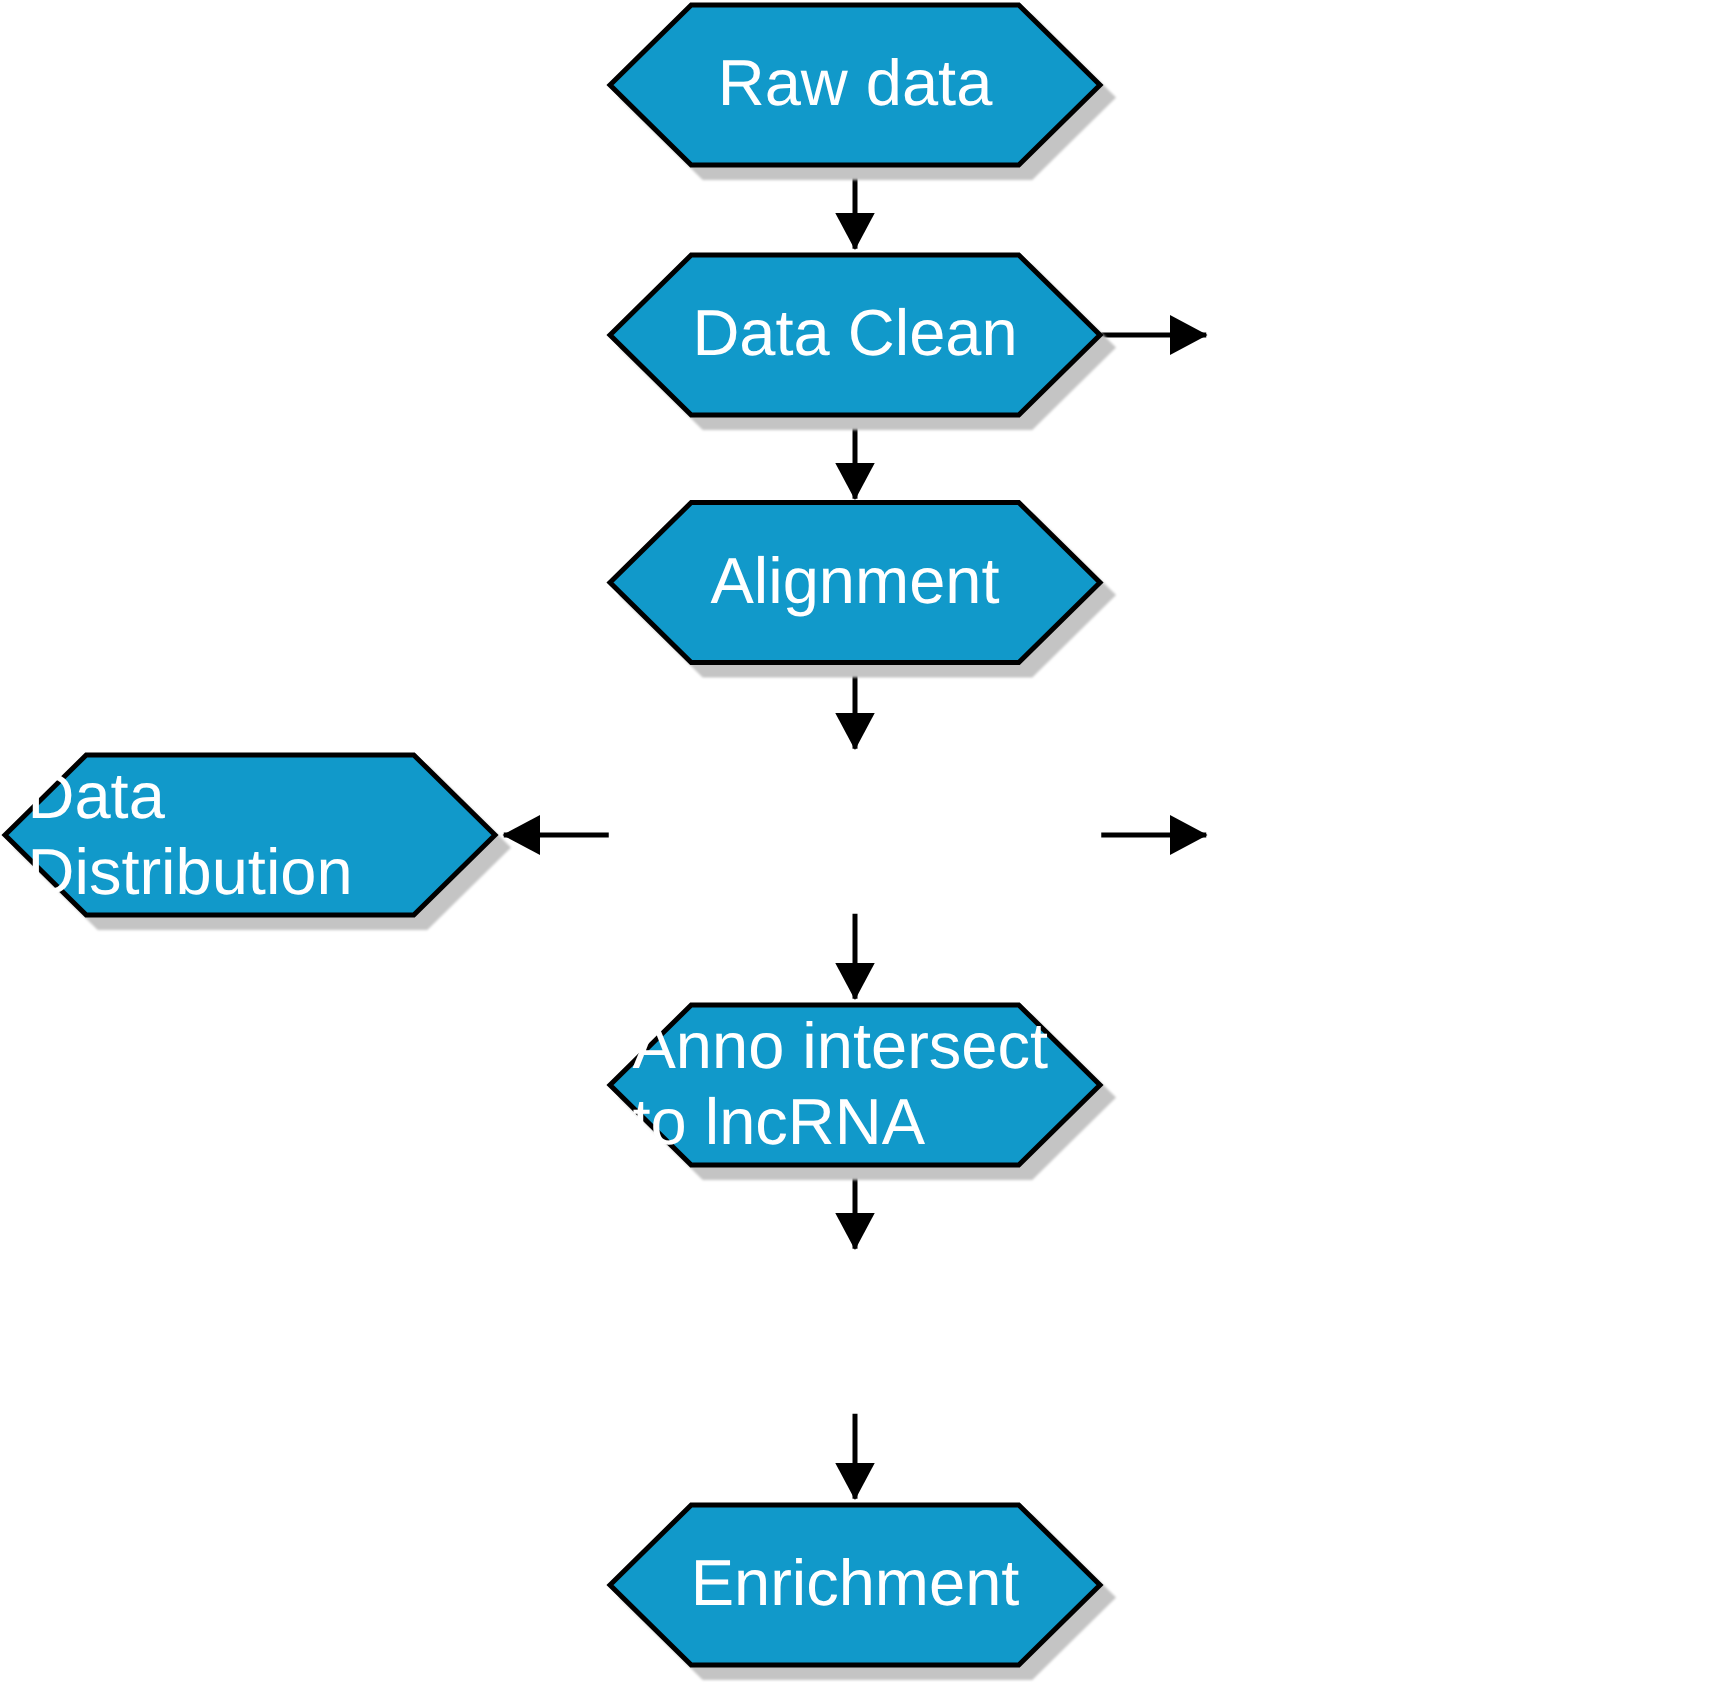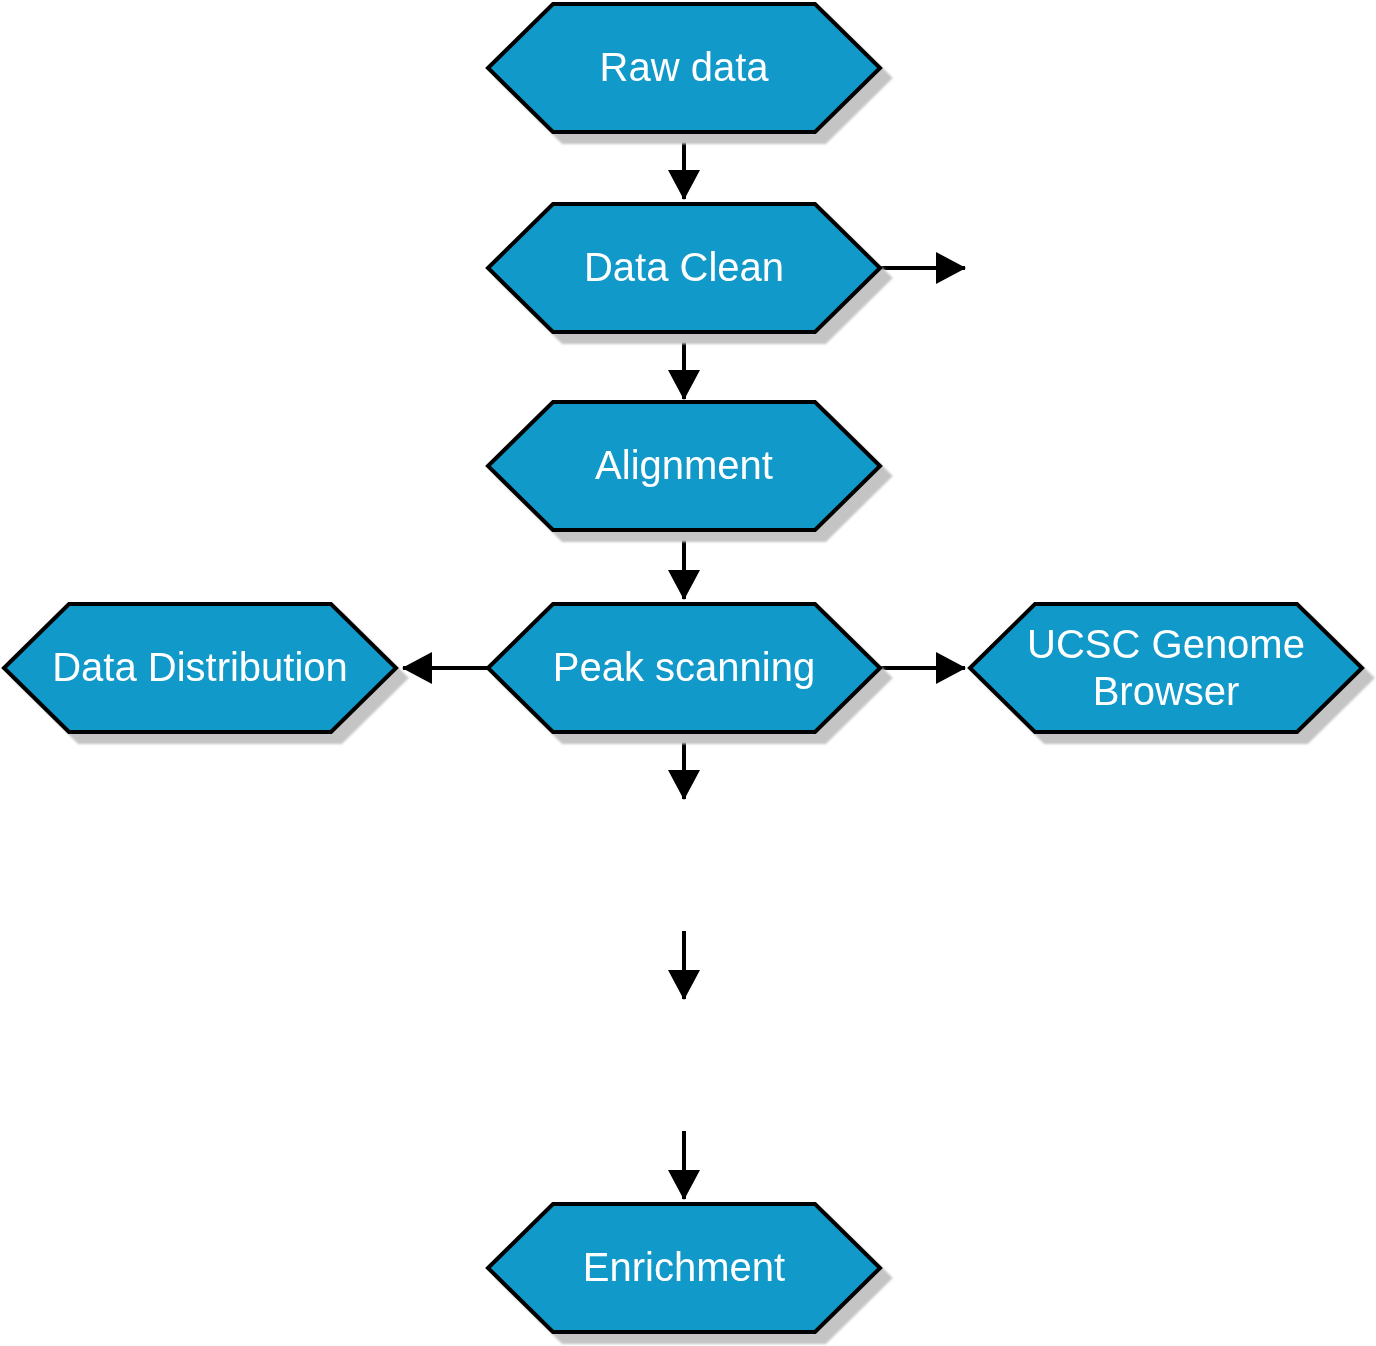--- a/index.html
+++ b/index.html
@@ -37,24 +37,24 @@
     stroke: var(--node-border, #000);
     stroke-width: 4;
     filter: drop-shadow(10px 10px 1px var(--shadow-color, #c4c4c4));
   }
   .node .label {
     position: absolute;
     left: 0; top: 0; right: 0; bottom: 0;
     display: flex;
     align-items: center;
     justify-content: center;
-    text-align: center;
+    text-align: left;
     padding: 0 18px;
     color: var(--text-color, #fff);
-    font-size: 40px;
+    font-size: 52px;
     line-height: 1.18;
   }
 </style>
 </head>
 <body>
 
 <div class="canvas">
 
   <svg class="edges" viewBox="0 0 1376 1346" xmlns="http://www.w3.org/2000/svg">
     <defs>
@@ -95,34 +95,28 @@
     <div class="label">Alignment</div>
   </div>
 
   <div class="node" style="left:4px; top:604px;">
     <svg class="hex" width="392" height="128" viewBox="0 0 392 128">
       <polygon points="0,64 65,0 327,0 392,64 327,128 65,128"></polygon>
     </svg>
     <div class="label">Data Distribution</div>
   </div>
 
-  <div class="node" style="left:488px; top:604px;">
+
+
+  <div class="node" style="left:488px; top:804px;">
     <svg class="hex" width="392" height="128" viewBox="0 0 392 128">
       <polygon points="0,64 65,0 327,0 392,64 327,128 65,128"></polygon>
     </svg>
-    <div class="label">Peak scanning</div>
+    <div class="label">Anno intersect to lncRNA</div>
   </div>
-
-  <div class="node" style="left:970px; top:604px;">
-    <svg class="hex" width="392" height="128" viewBox="0 0 392 128">
-      <polygon points="0,64 65,0 327,0 392,64 327,128 65,128"></polygon>
-    </svg>
-    <div class="label">UCSC Genome Browser</div>
-  </div>
-
 
 
   <div class="node" style="left:488px; top:1204px;">
     <svg class="hex" width="392" height="128" viewBox="0 0 392 128">
       <polygon points="0,64 65,0 327,0 392,64 327,128 65,128"></polygon>
     </svg>
     <div class="label">Enrichment</div>
   </div>
 
 </div>

